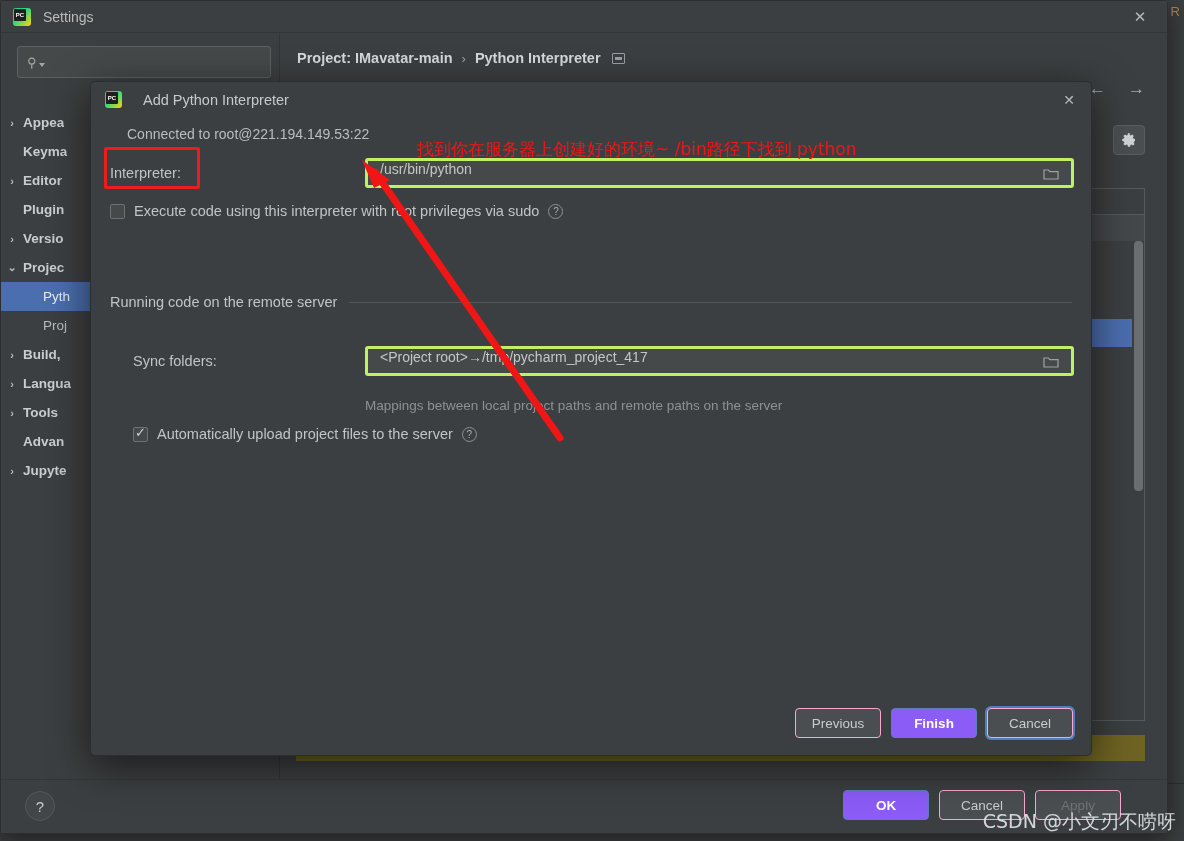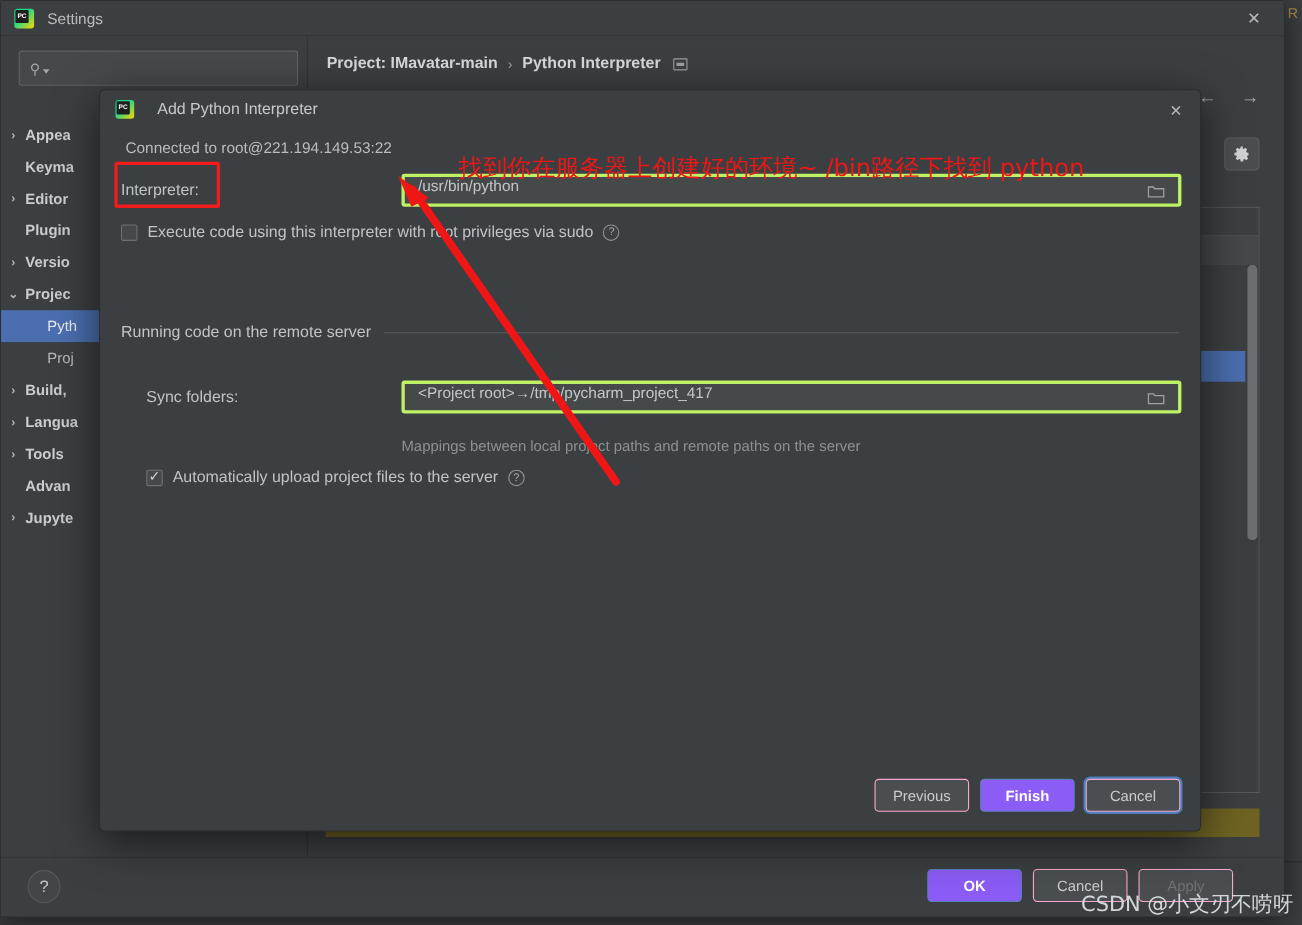--- a/index.html
+++ b/index.html
@@ -243,21 +243,21 @@
     display: flex; align-items: center; padding-left: 14px;
   }
   .dlg-title .pycharm-logo { width: 17px; height: 17px; }
   .dlg-title-text { margin-left: 21px; color: #c6cacc; font-size: 14.5px; }
   .dlg-close {
     position: absolute; right: 12px; top: 8px;
     width: 20px; height: 20px; color: #b4b8ba; font-size: 14px;
     display: flex; align-items: center; justify-content: center; cursor: pointer;
   }
   .dlg-conn {
-    position: absolute; left: 23px; top: 44px;
+    position: absolute; left: 36px; top: 44px;
     color: #b9bdbf; font-size: 14px;
   }
   .row-interp {
     position: absolute; left: 19px; top: 75px;
     width: 964px; height: 32px;
     display: flex; align-items: center;
   }
   .lbl-interp { color: #c0c4c6; font-size: 14.5px; width: 255px; }
   .field {
     position: relative; flex: 1; height: 30px;
@@ -319,21 +319,21 @@
   #annotations {
     position: absolute; inset: 0; pointer-events: none;
   }
   .anno-box {
     position: absolute;
     border: 3px solid #ee1c1c;
     border-radius: 2px;
   }
   .anno-text {
     position: absolute;
-    color: #f01616; font-size: 22px;
+    color: #f01616; font-size: 17px;
     white-space: nowrap;
     font-family: "DejaVu Sans", sans-serif;
   }
   .watermark {
     position: absolute; right: 8px; bottom: 6px;
     color: #dfe3e5; font-size: 19px;
     opacity: .92;
     font-family: "DejaVu Sans", sans-serif;
   }
 </style>

